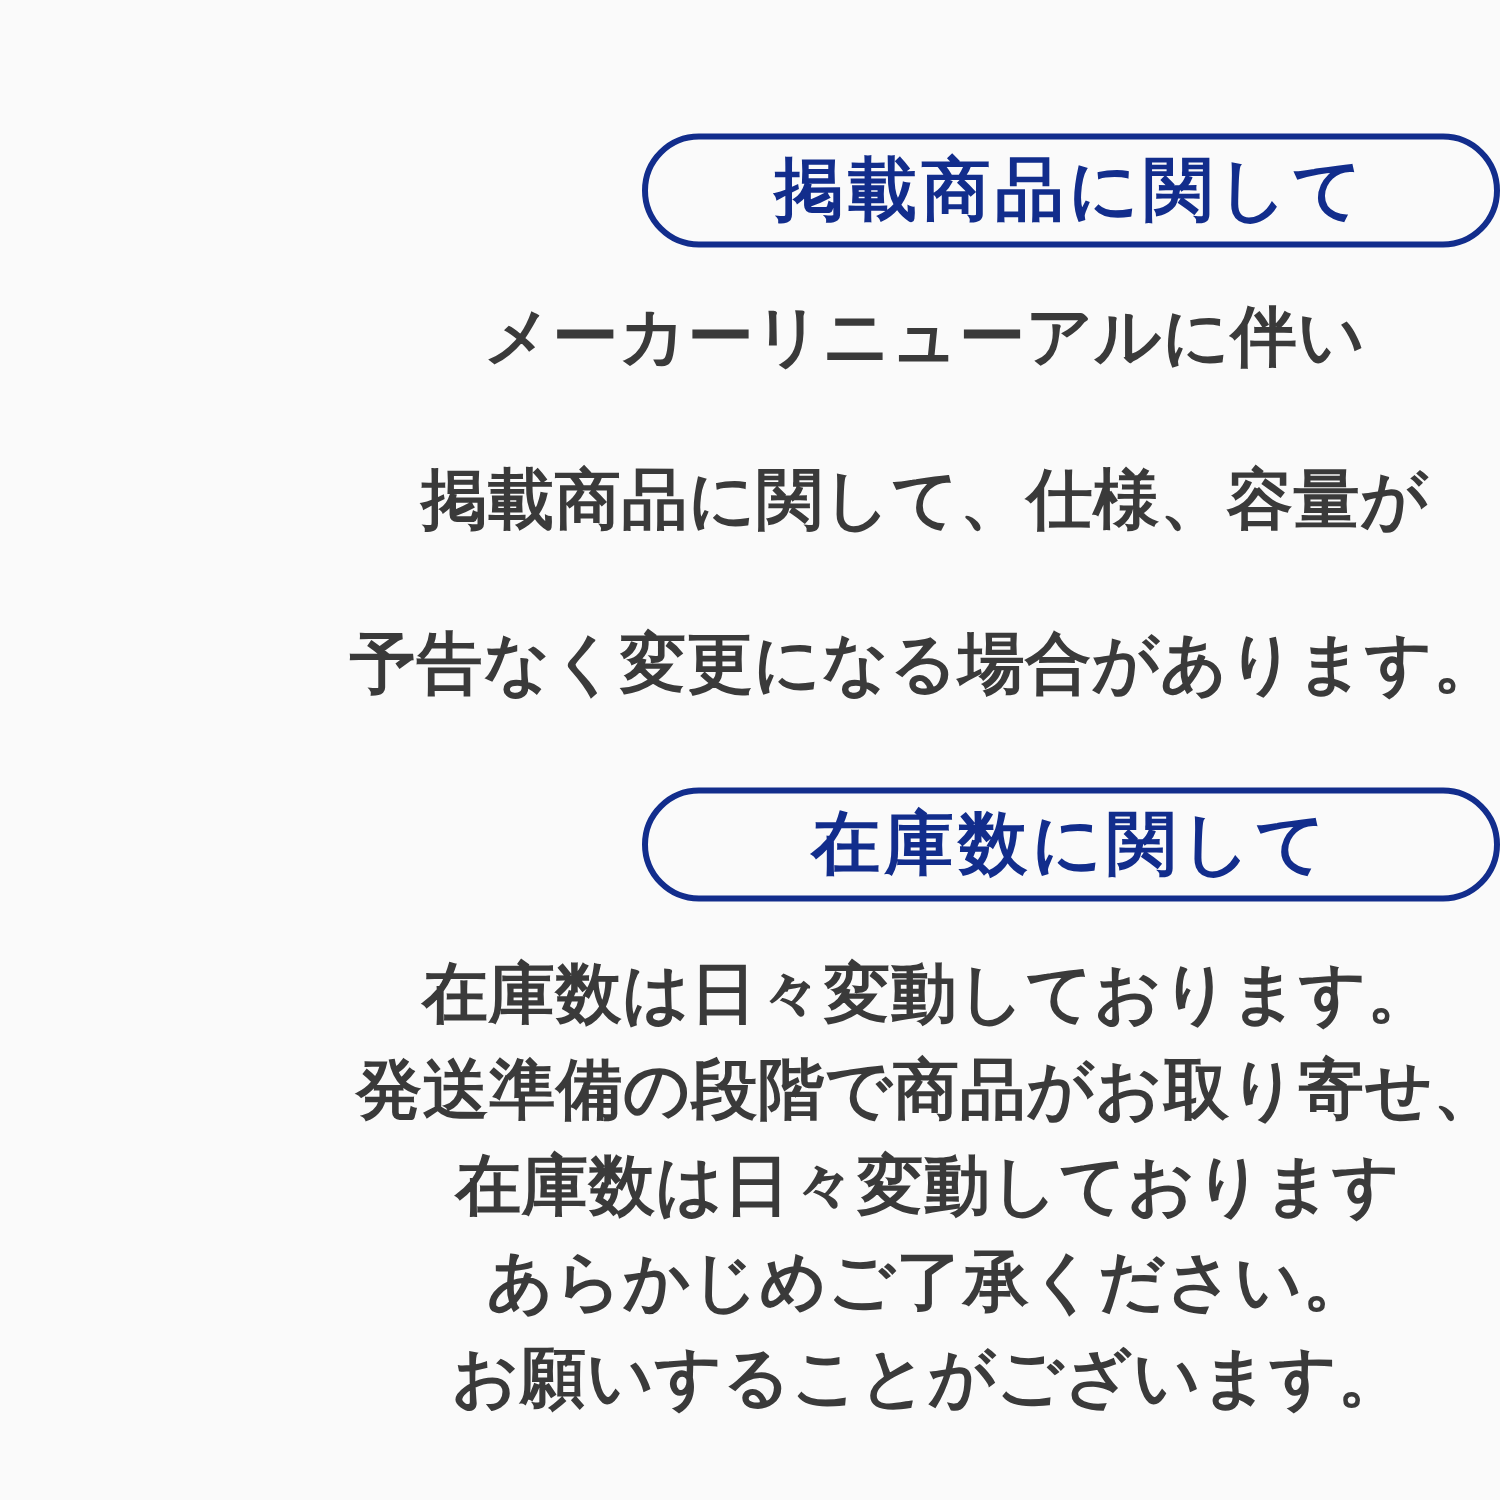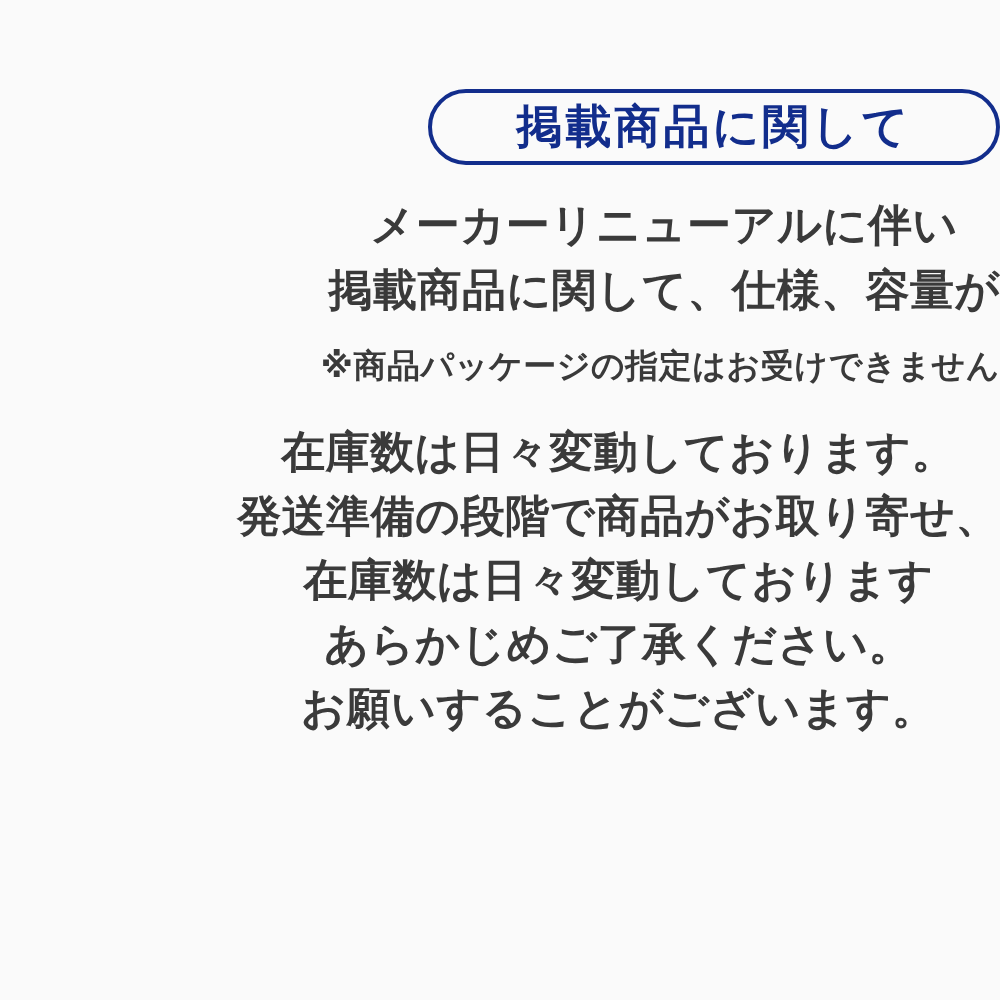--- a/index.html
+++ b/index.html
@@ -47,21 +47,21 @@
     padding-bottom: 2px;
   }
   .pill-first { margin-top: 89px; }
   .pill-second { margin-top: 50px; }
   .body-block {
     display: flex;
     flex-direction: column;
     align-items: center;
     text-align: center;
   }
-  .body-block-first { margin-top: 27px; }
+  .body-block-first { margin-top: 27px; gap: 44px; }
   .body-block-second { margin-top: 30px; }
   .body-line {
     font-size: 44px;
     font-weight: bold;
     color: var(--text);
     line-height: 65px;
     letter-spacing: 0.5px;
     white-space: nowrap;
   }
   .body-block-second .body-line { line-height: 64px; }
@@ -81,25 +81,28 @@
 
 <div class="page">
 
   <section>
     <div class="pill pill-first">
       <span class="pill-label">掲載商品に関して</span>
     </div>
     <div class="body-block body-block-first">
       <div class="body-line">メーカーリニューアルに伴い</div>
       <div class="body-line">掲載商品に関して、仕様、容量が</div>
+      <div class="body-line">予告なく変更になる場合があります。</div>
     </div>
-    <div class="note">※商品パッケージの指定はお受けできません</div>
   </section>
 
   <section>
+    <div class="pill pill-second">
+      <span class="pill-label">在庫数に関して</span>
+    </div>
     <div class="body-block body-block-second">
       <div class="body-line">在庫数は日々変動しております。</div>
       <div class="body-line">発送準備の段階で商品がお取り寄せ、</div>
       <div class="body-line">在庫数は日々変動しております</div>
       <div class="body-line">あらかじめご了承ください。</div>
       <div class="body-line">お願いすることがございます。</div>
     </div>
   </section>
 
 </div>

